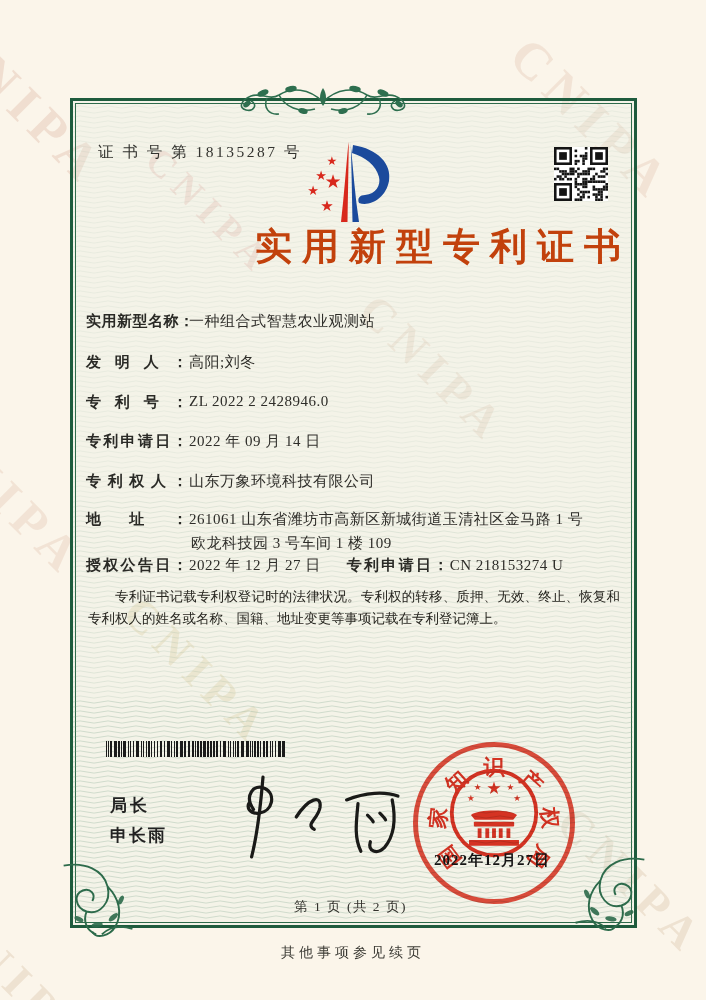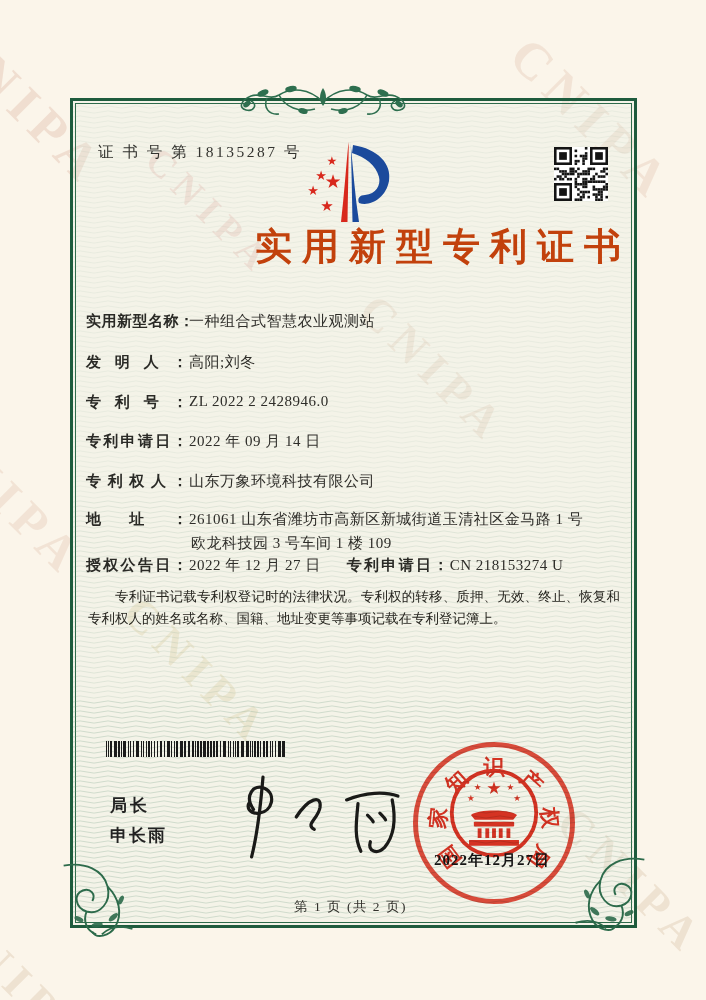--- a/index.html
+++ b/index.html
@@ -555,14 +555,15 @@
       <span class="seal-char" style="transform: translate(-50%, -50%) rotate(-84.6667deg) translateY(-56px);">家</span>
       <span class="seal-char" style="transform: translate(-50%, -50%) rotate(-42.3333deg) translateY(-56px);">知</span>
       <span class="seal-char" style="transform: translate(-50%, -50%) rotate(0deg) translateY(-56px);">识</span>
       <span class="seal-char" style="transform: translate(-50%, -50%) rotate(42.3333deg) translateY(-56px);">产</span>
       <span class="seal-char" style="transform: translate(-50%, -50%) rotate(84.6667deg) translateY(-56px);">权</span>
       <span class="seal-char" style="transform: translate(-50%, -50%) rotate(127deg) translateY(-56px);">局</span>
     </div>
   <div class="seal-date">2022年12月27日</div>
 
   <div class="page-info">第 1 页 (共 2 页)</div>
+  <div class="cont-note">其他事项参见续页</div>
 
 </div>
 
 </body></html>

